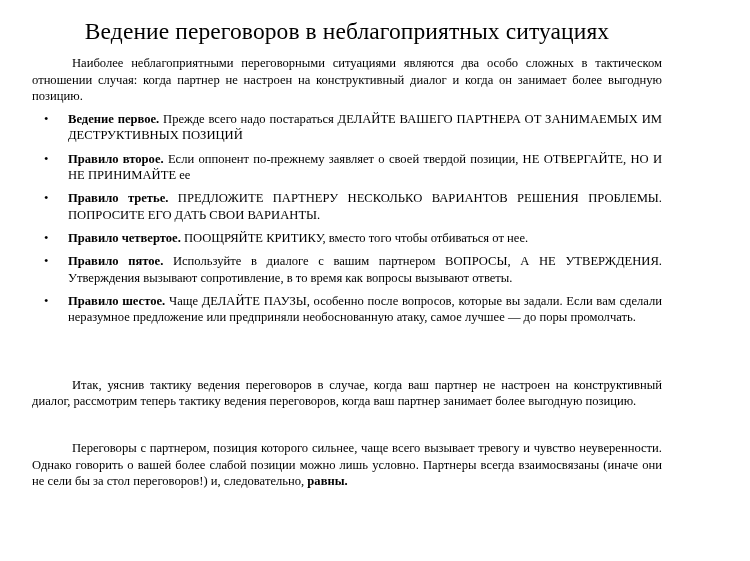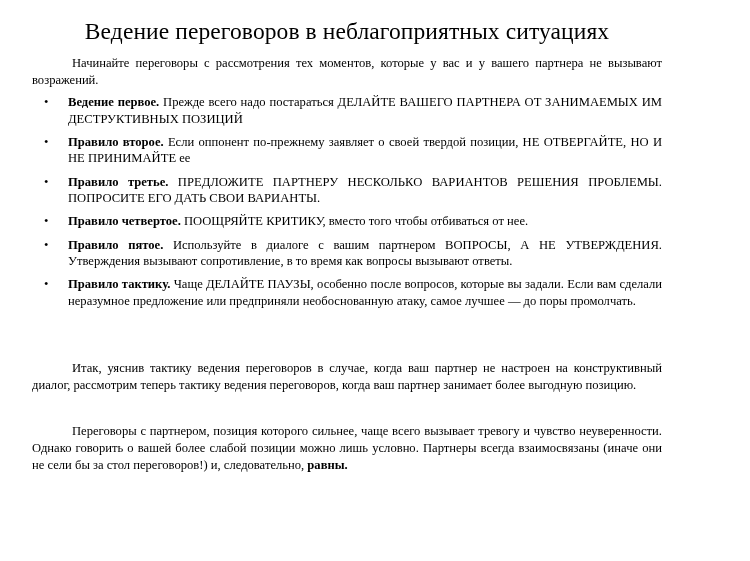--- a/index.html
+++ b/index.html
@@ -77,22 +77,22 @@
 </style>
 </head>
 <body>
 
 <div class="page">
 
   <h1 class="doc-title">Ведение переговоров в неблагоприятных ситуациях</h1>
 
   <div class="body-block">
 
+    <p class="para">Наиболее неблагоприятными переговорными ситуациями являются два особо сложных в тактическом отношении случая: когда партнер не настроен на конструктивный диалог и когда он занимает более выгодную позицию.</p>
 
-    <p class="para">Начинайте переговоры с рассмотрения тех моментов, которые у вас и у вашего партнера не вызывают возражений.</p>
 
 
     <ul class="rules">
 
       <li>
         <span class="bullet">•</span><b>Ведение первое.</b><span> Прежде всего надо постараться ДЕЛАЙТЕ ВАШЕГО ПАРТНЕРА ОТ ЗАНИМАЕМЫХ ИМ ДЕСТРУКТИВНЫХ ПОЗИЦИЙ</span>
       </li>
 
       <li>
         <span class="bullet">•</span><b>Правило второе.</b><span> Если оппонент по-прежнему заявляет о своей твердой позиции, НЕ ОТВЕРГАЙТЕ, НО И НЕ ПРИНИМАЙТЕ ее</span>
@@ -104,21 +104,21 @@
 
       <li>
         <span class="bullet">•</span><b>Правило четвертое.</b><span> ПООЩРЯЙТЕ КРИТИКУ, вместо того чтобы отбиваться от нее.</span>
       </li>
 
       <li>
         <span class="bullet">•</span><b>Правило пятое.</b><span> Используйте в диалоге с вашим партнером ВОПРОСЫ, А НЕ УТВЕРЖДЕНИЯ. Утверждения вызывают сопротивление, в то время как вопросы вызывают ответы.</span>
       </li>
 
       <li>
-        <span class="bullet">•</span><b>Правило тактику.</b><span> Чаще ДЕЛАЙТЕ ПАУЗЫ, особенно после вопросов, которые вы задали. Если вам сделали неразумное предложение или предприняли необоснованную атаку, самое лучшее — до поры промолчать.</span>
+        <span class="bullet">•</span><b>Правило шестое.</b><span> Чаще ДЕЛАЙТЕ ПАУЗЫ, особенно после вопросов, которые вы задали. Если вам сделали неразумное предложение или предприняли необоснованную атаку, самое лучшее — до поры промолчать.</span>
       </li>
 
     </ul>
 
     <div class="gap-before-final"></div>
 
     <div class="final-block">
 
       <p class="para">Итак, уяснив тактику ведения переговоров в случае, когда ваш партнер не настроен на конструктивный диалог, рассмотрим теперь тактику ведения переговоров, когда ваш партнер занимает более выгодную позицию.</p>
 

